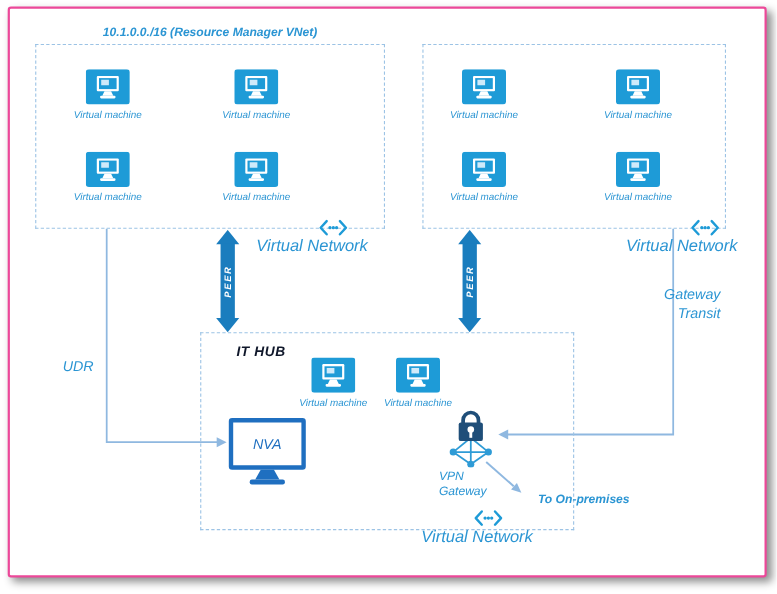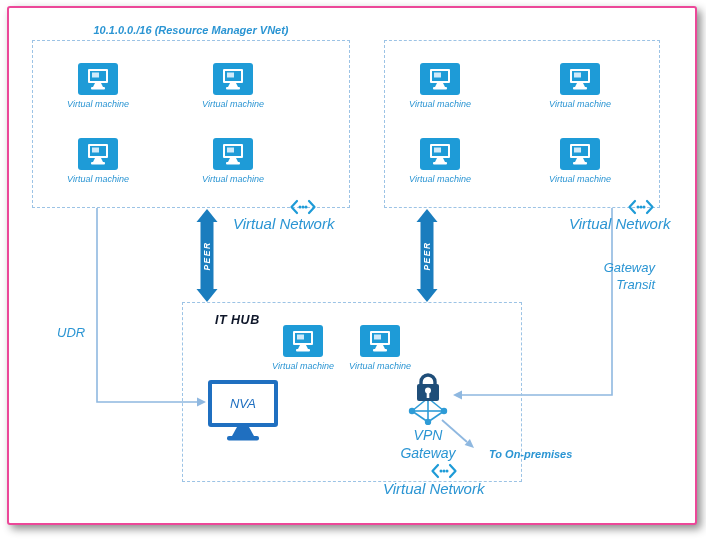--- a/index.html
+++ b/index.html
@@ -25,22 +25,22 @@
   .peer { position:absolute; width:22px; height:93px; }
   .peer-label { position:absolute; left:50%; top:50%;
                 transform:translate(-50%,-50%) rotate(-90deg);
                 color:#fff; font-size:8.5px; font-weight:bold; letter-spacing:1.5px; }
 
   .hub-name { position:absolute; left:32px; top:10px; font-size:12.5px;
               font-weight:bold; color:#0f172a; letter-spacing:0.5px; }
 
   .nva-svg { position:absolute; left:24px; top:76px; }
   .gw-svg  { position:absolute; left:222px; top:68px; }
-  .gw-label { position:absolute; left:216px; top:124px; width:58px; text-align:center;
-              font-size:14px; line-height:1.25; color:#2B95D3; }
+  .gw-label { position:absolute; left:216px; top:124px; width:58px; text-align:left;
+              font-size:11px; line-height:1.25; color:#2B95D3; }
 
   .ann-udr { position:absolute; left:48px; top:269px; font-size:13px; color:#2B95D3;margin-top:48px; }
   .ann-gt  { position:absolute; left:560px; top:252px; width:86px; text-align:right;
              font-size:13px; line-height:1.3; color:#2B95D3; }
   .ann-onprem { position:absolute; left:480px; top:440px; font-size:11px;
                 font-weight:bold; color:#2B95D3; white-space:nowrap; }
 
   .overlay { position:absolute; left:0; top:0; pointer-events:none; }
 </style>
 </head>

